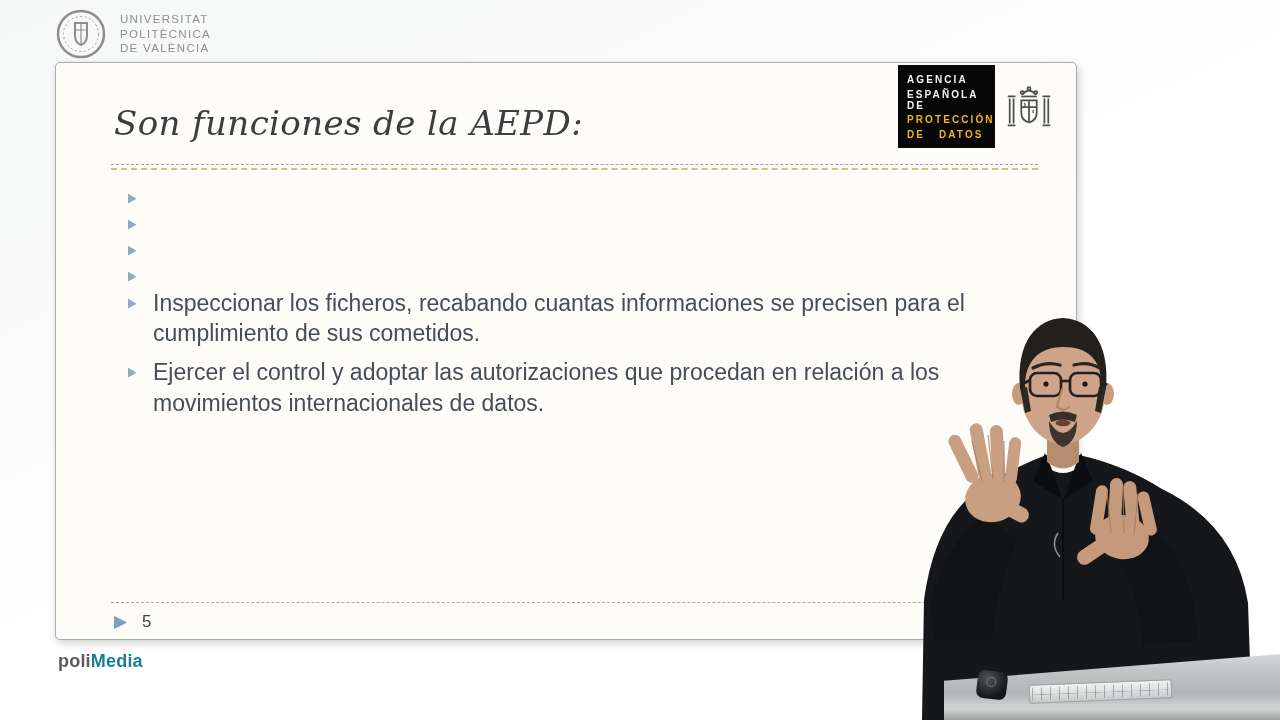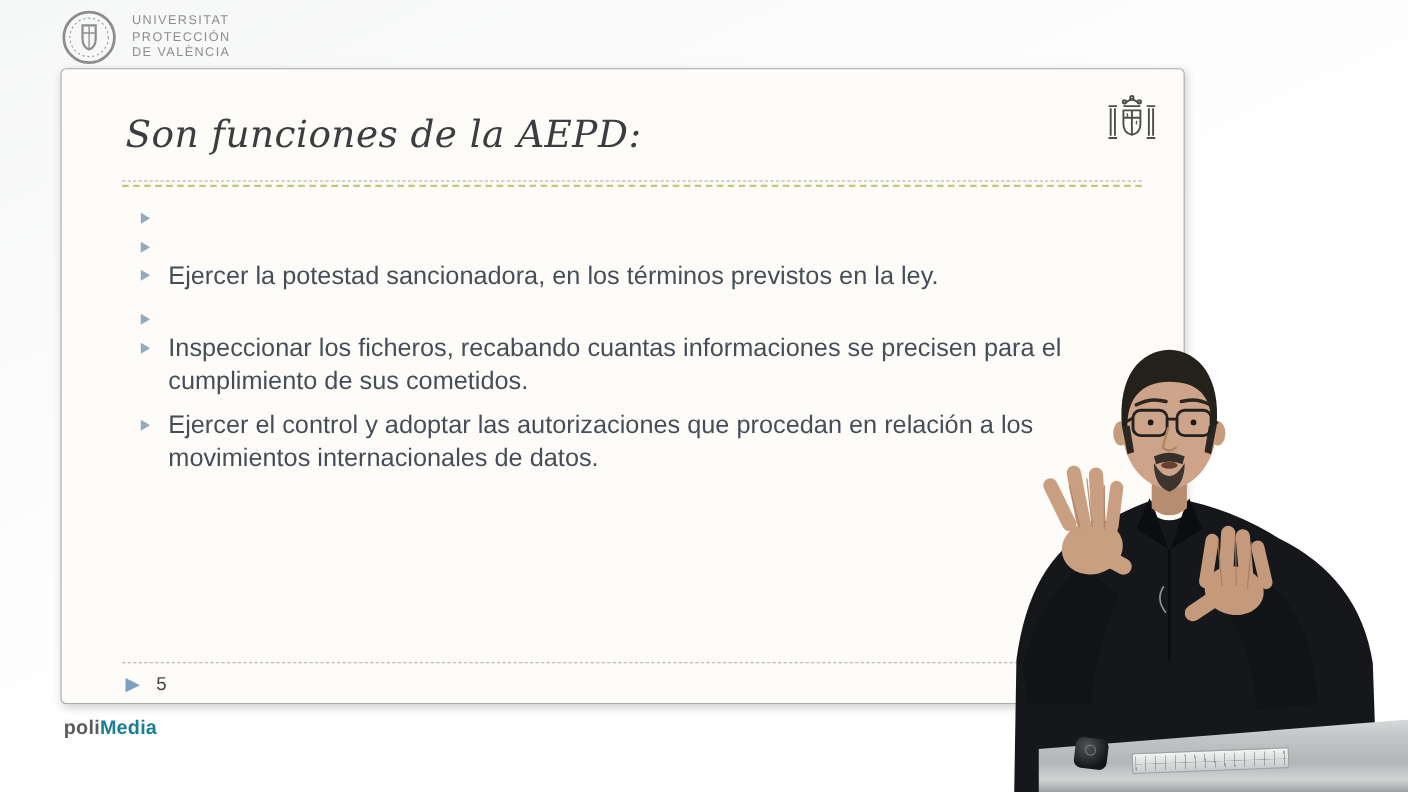--- a/index.html
+++ b/index.html
@@ -55,27 +55,33 @@
 
   <div class="upv">
     <svg width="52" height="52" viewBox="0 0 52 52">
       <circle cx="26" cy="26" r="23" fill="none" stroke="#8d8d8d" stroke-width="2.5"></circle>
       <circle cx="26" cy="26" r="17.5" fill="none" stroke="#9a9a9a" stroke-width="1" stroke-dasharray="2 2.5"></circle>
       <path d="M20,15 h12 v12 q0,8 -6,10 q-6,-2 -6,-10 Z" fill="none" stroke="#8d8d8d" stroke-width="2"></path>
       <path d="M26,15 v21 M20,22 h12" stroke="#8d8d8d" stroke-width="1.2" fill="none"></path>
     </svg>
     <div class="upv-text">
       <div>UNIVERSITAT</div>
-      <div>PROTECCIÓN</div>
+      <div>POLITÈCNICA</div>
       <div>DE VALÈNCIA</div>
     </div>
   </div>
 
   <div class="slide">
 
+    <div class="aepd">
+      <span class="w">AGENCIA</span>
+      <span class="w">ESPAÑOLA DE</span>
+      <span class="y">PROTECCIÓN</span>
+      <span class="y sp">DE DATOS</span>
+    </div>
 
     <svg class="coat" width="54" height="56" viewBox="0 0 56 56">
       <g stroke="#4d4d4d" fill="none" stroke-width="1.8">
         <path d="M21,13 Q28,5 35,13"></path>
         <circle cx="21" cy="11" r="1.6"></circle>
           <circle cx="28" cy="7" r="1.6"></circle>
           <circle cx="35" cy="11" r="1.6"></circle>
         <path d="M20,15 h16"></path>
         <path d="M20,19 h16 v13 q0,8 -8,10 q-8,-2 -8,-10 Z"></path>
         <path d="M28,19 v23 M20,26 h16"></path>
@@ -94,21 +100,20 @@
 
     <ul class="bullets">
       <li>
         <span class="arrow">▶</span>
       </li>
       <li>
         <span class="arrow">▶</span>
       </li>
       <li>
         <span class="arrow">▶</span>
-        <span>Ejercer la potestad sancionadora, en los términos previstos en la ley.</span>
       </li>
       <li>
         <span class="arrow">▶</span>
       </li>
       <li>
         <span class="arrow">▶</span>
         <span>Inspeccionar los ficheros, recabando cuantas informaciones se precisen para el cumplimiento de sus cometidos.</span>
       </li>
       <li>
         <span class="arrow">▶</span>

